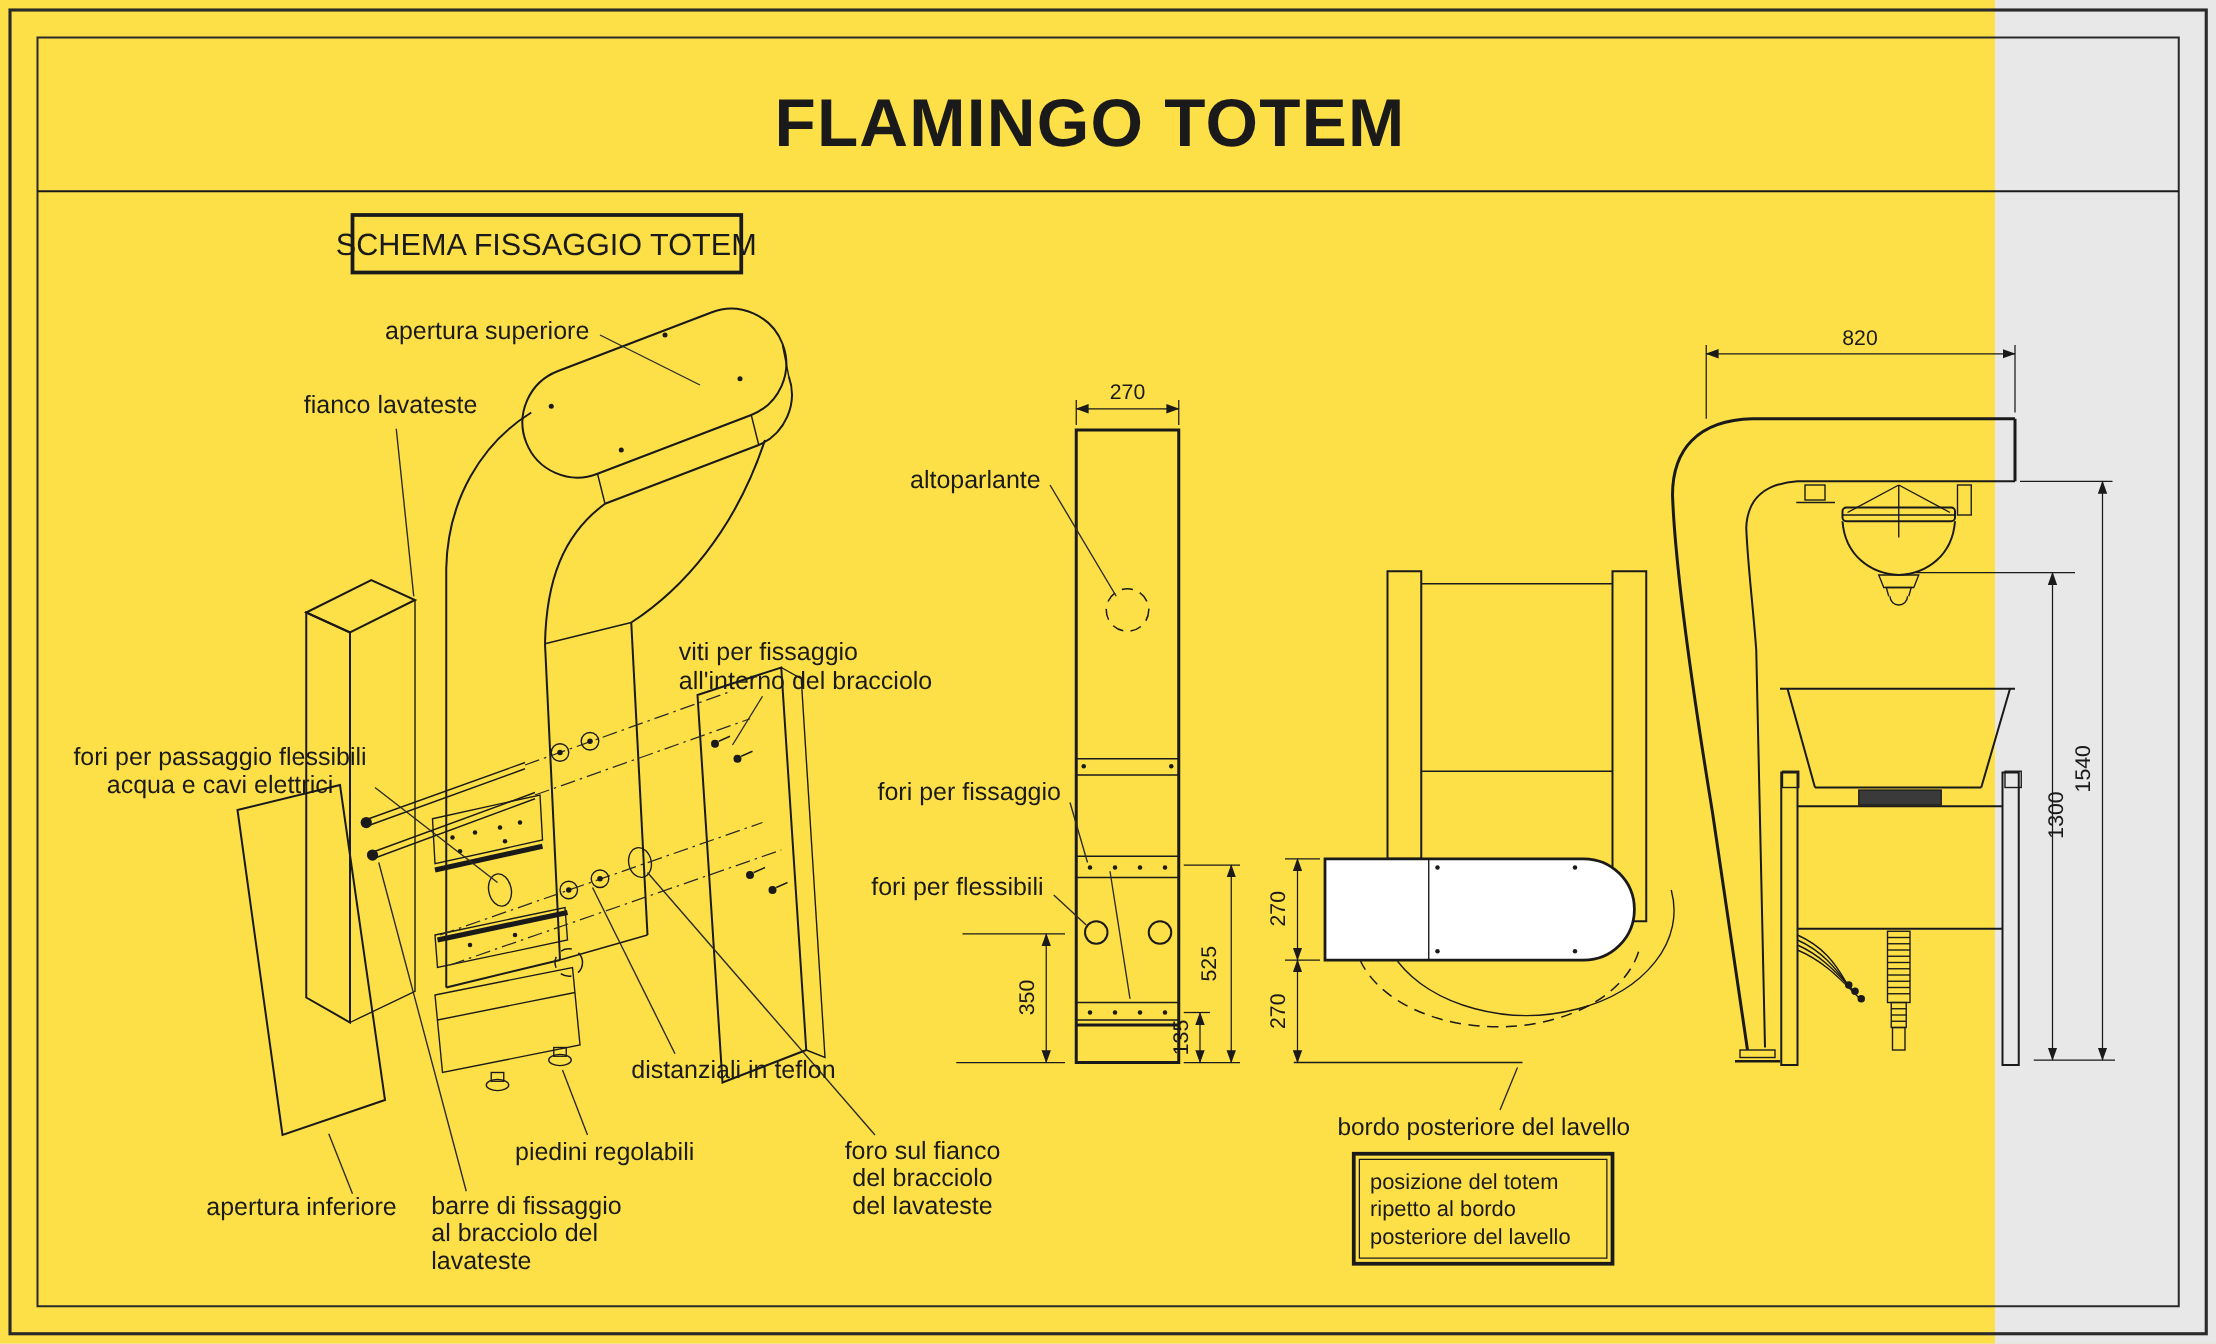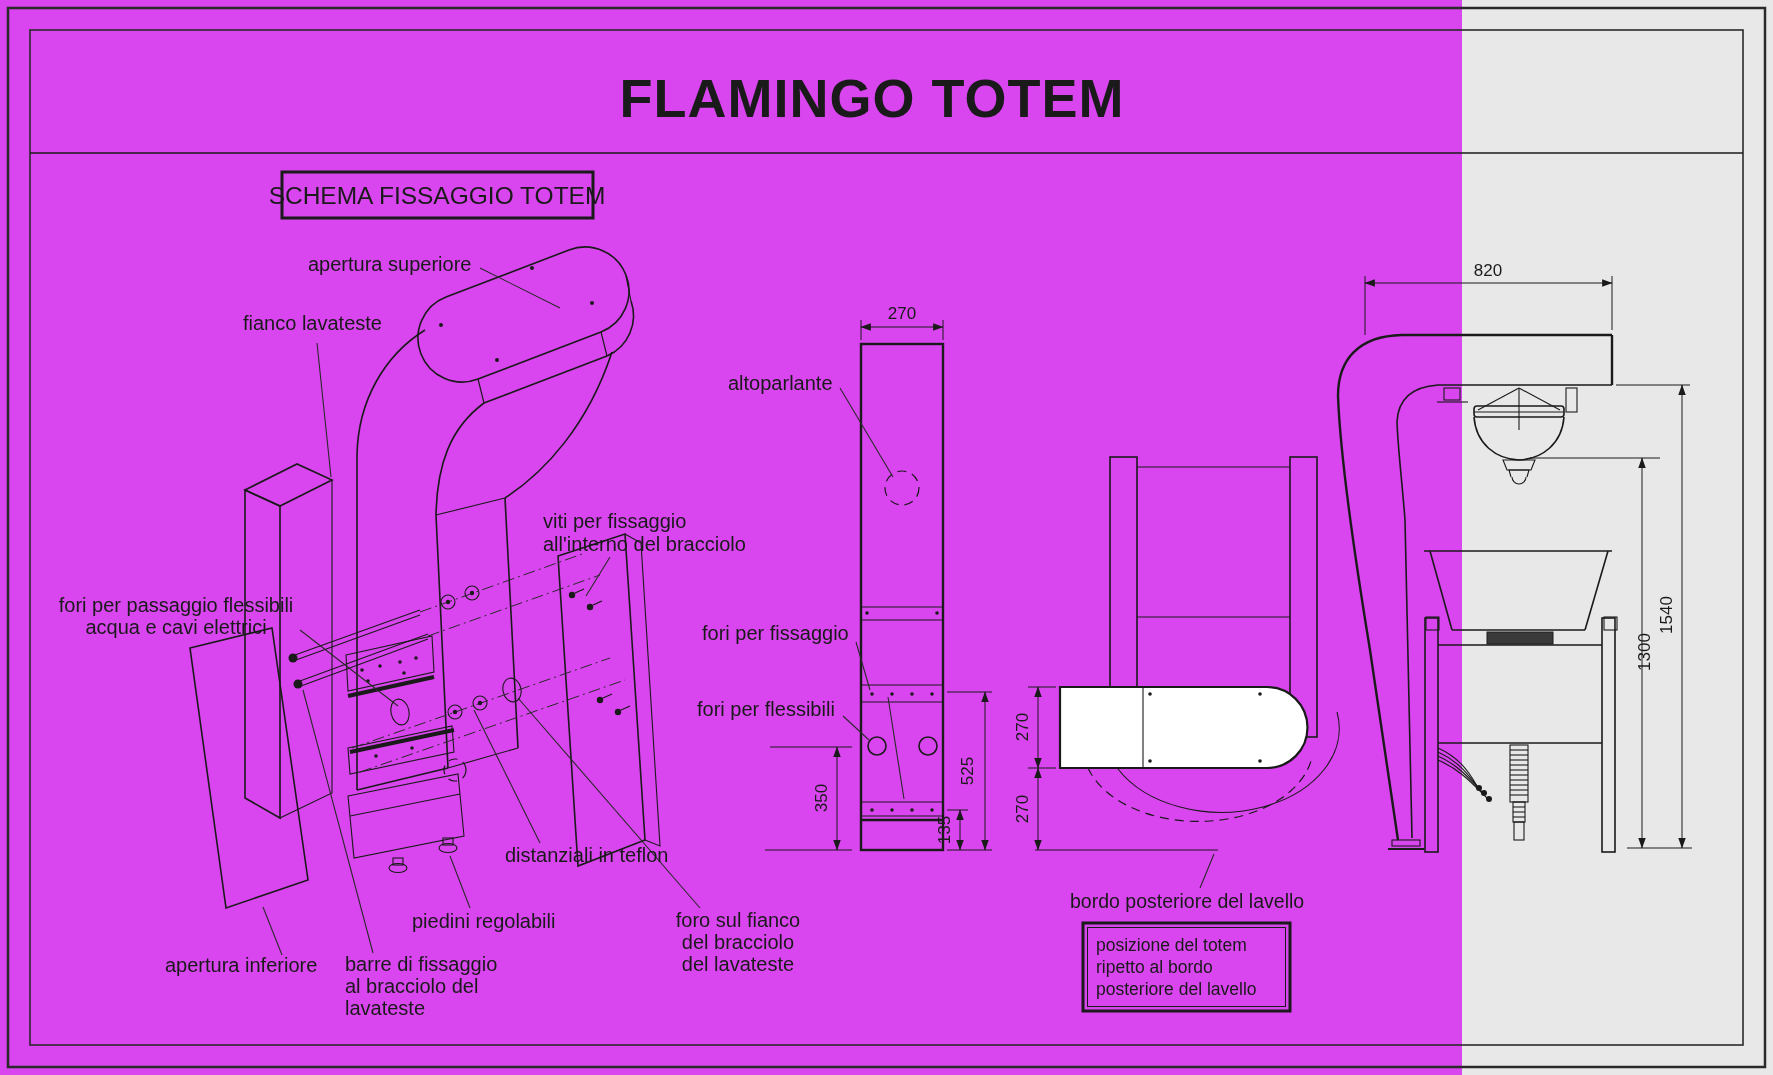--- a/index.html
+++ b/index.html
@@ -1,16 +1,16 @@
 <!DOCTYPE html>
 <html><head>
 <meta charset="utf-8">
 <style>
   html,body{margin:0;padding:0;background:#e8e8e8;}
-  .sheet{position:relative;width:1462px;height:1075px;background:#d946ef;
+  .sheet{position:relative;width:1596px;height:1075px;background:#fde047;
          font-family:"Liberation Sans", sans-serif;}
   svg{position:absolute;left:0;top:0;}
   text{fill:#1a1a1a;}
   .lbl{font-size:20px;}
   .lbl-s{font-size:19.5px;}
   .dim{font-size:17px;}
   .title{font-size:54px;font-weight:bold;letter-spacing:1px;}
   .schema{font-size:24.5px;}
   .note{font-size:17.5px;}
   .ln{stroke:#1a1a1a;fill:none;stroke-width:1.6;}

